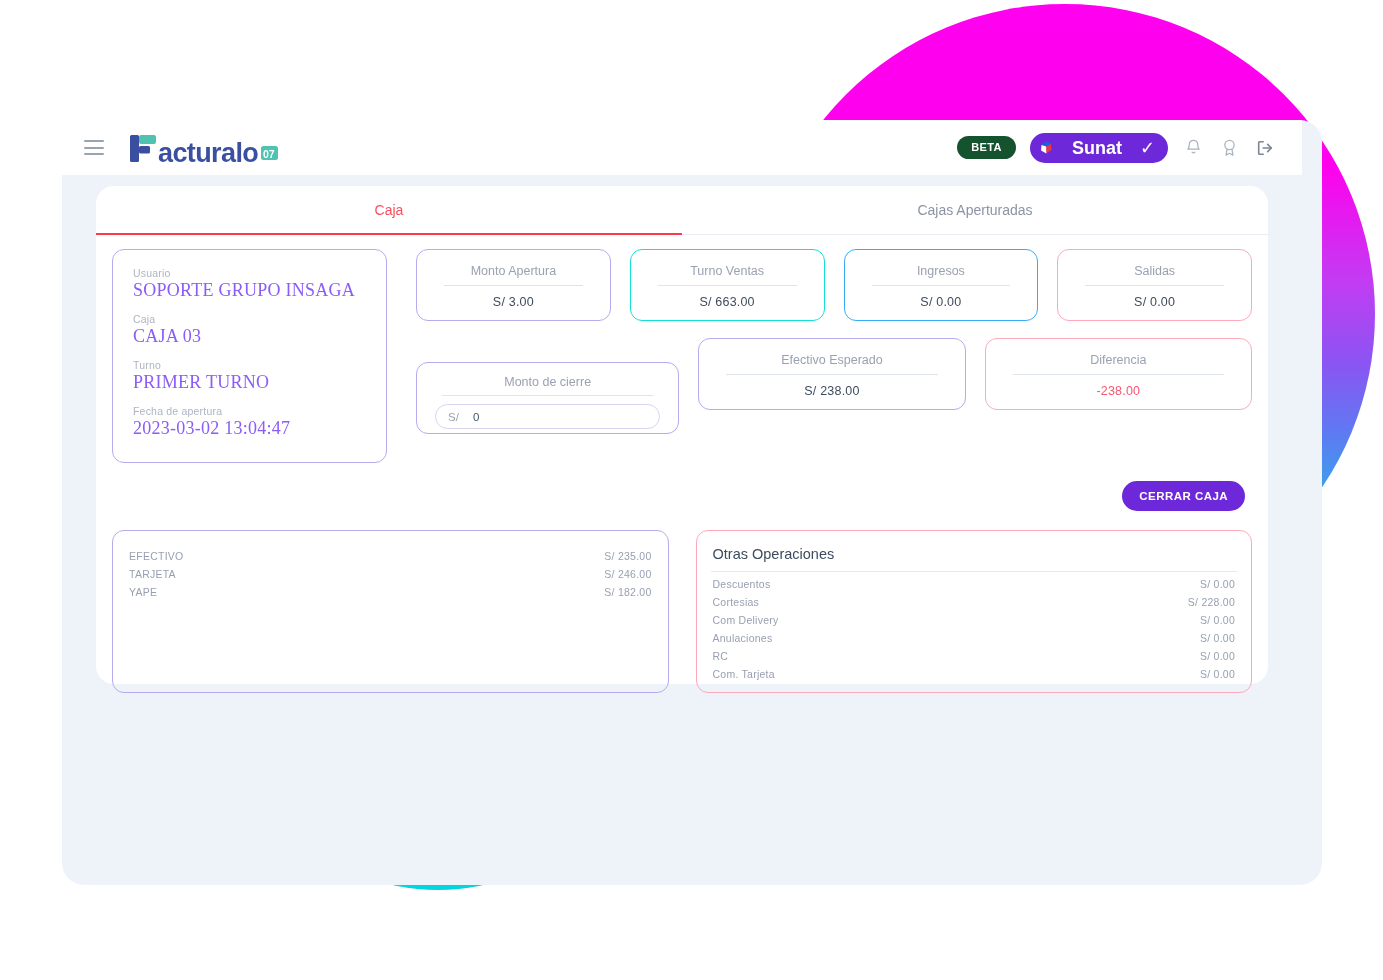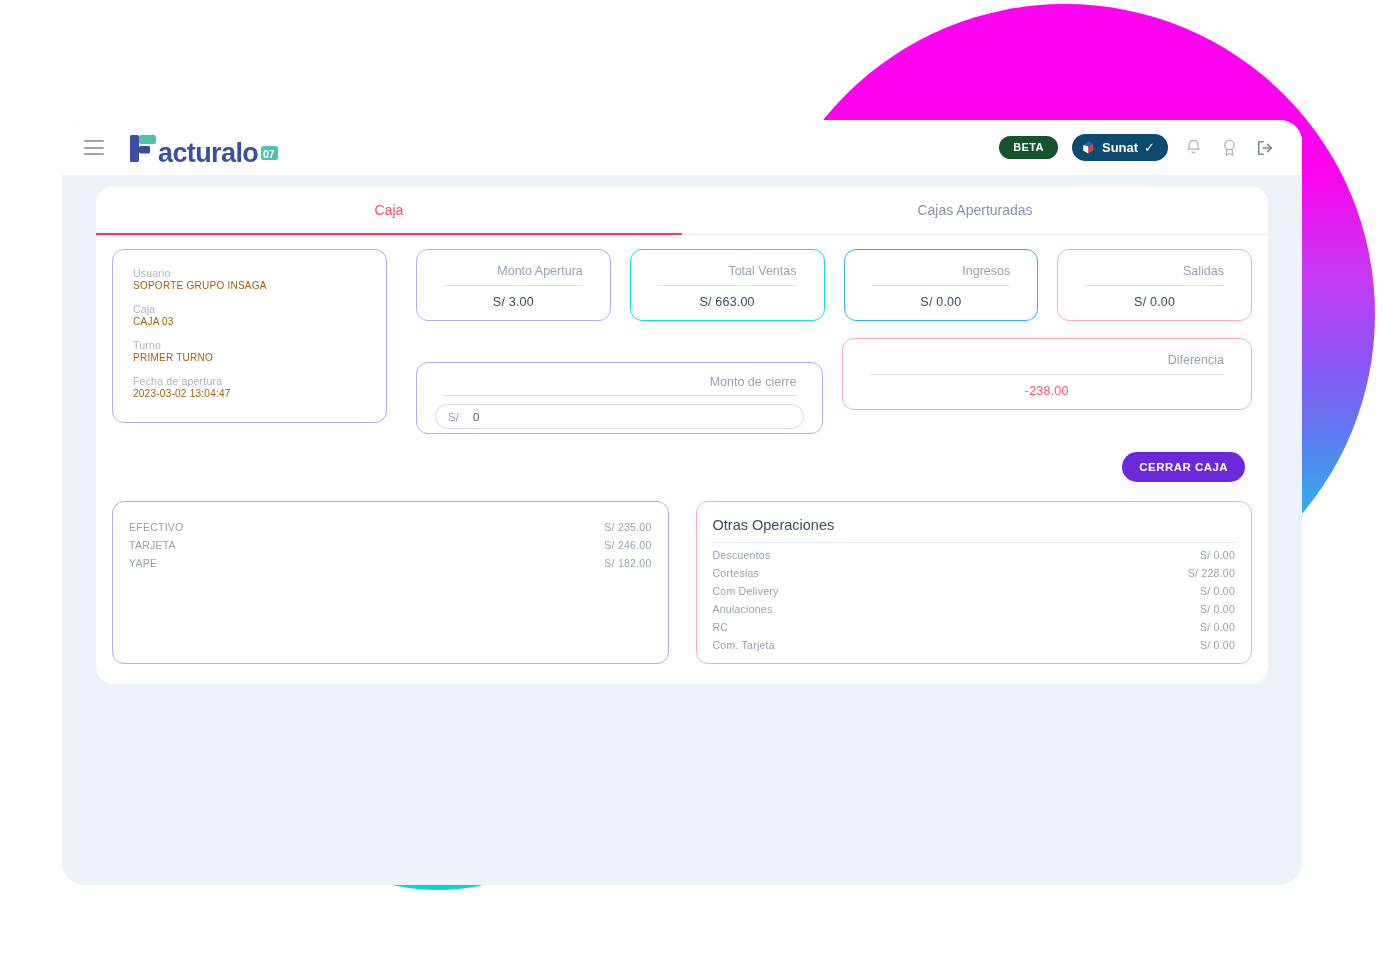--- a/index.html
+++ b/index.html
@@ -22,21 +22,21 @@
     position:absolute;left:228px;top:470px;width:420px;height:420px;border-radius:50%;
     background:#00d5e0;z-index:1;
   }
 
   
   .sheet-top{
     position:absolute;left:62px;top:22px;width:540px;height:240px;background:#ffffff;z-index:2;
   }
   .app-window{
     position:absolute;left:62px;top:120px;width:1240px;height:765px;
-    background:#eef3fa;border-radius:22px;z-index:3;overflow:hidden;
+    background:#eef3fa;border-radius:22px;z-index:3;overflow:hidden;padding-left:20px;
   }
 
   
   .topbar{
     position:absolute;left:0;top:0;width:1240px;height:55px;background:#ffffff;
     display:flex;align-items:center;z-index:4;
   }
   .burger{
     margin-left:22px;width:20px;height:15px;display:flex;flex-direction:column;
     justify-content:space-between;cursor:pointer;
@@ -47,22 +47,22 @@
   .logo svg{display:block;}
 
   .topbar-right{
     margin-left:auto;display:flex;align-items:center;gap:14px;padding-right:26px;
   }
   .badge-beta{
     background:#14532d;color:#fff;font-size:11px;font-weight:700;letter-spacing:.4px;
     padding:6px 14px;border-radius:14px;line-height:1;
   }
   .badge-sunat{
-    background:#0c4a6e;color:#fff;font-size:13px;font-weight:600;
-    padding:6px 13px 6px 9px;border-radius:16px;display:flex;align-items:center;gap:6px;line-height:1;
+    background:#6d28d9;color:#fff;font-size:18px;font-weight:600;
+    padding:6px 13px 6px 9px;border-radius:16px;display:flex;align-items:center;gap:18px;line-height:1;
   }
   .badge-sunat .sun-mark{
     width:15px;height:15px;display:inline-block;flex:0 0 auto;
   }
   .icon-btn{width:22px;height:22px;display:flex;align-items:center;justify-content:center;cursor:pointer;}
   .icon-btn svg{display:block;}
 
   
   .card{
     position:absolute;left:34px;top:66px;width:1172px;height:498px;
@@ -82,32 +82,32 @@
 
   
   .body{padding:14px 16px 0 16px;}
   .row1{display:flex;gap:29px;align-items:flex-start;}
 
   .info-card{
     width:275px;border:1.3px solid #b9a9ef;border-radius:12px;padding:17px 20px 19px 20px;
     box-sizing:border-box;
   }
   .info-label{font-size:10.5px;color:#aeb4c2;margin-bottom:1px;letter-spacing:.2px;}
-  .info-value{font-size:10px;color:#a16207;margin-bottom:12px;letter-spacing:.25px;}
+  .info-value{font-size:18px;color:#8b5cf6;margin-bottom:12px;letter-spacing:.25px;font-family:Liberation Serif, serif;}
   .info-value.last{margin-bottom:4px;}
 
   .stats{flex:1;}
   .stat-row{display:flex;gap:19px;}
   .stat-row + .stat-row{margin-top:17px;}
   .stat{
     flex:1;border-radius:12px;border:1.3px solid #b9a9ef;
     padding:14px 20px 16px 20px;box-sizing:border-box;height:72px;
   }
   .stat .s-title{
-    font-size:12.5px;color:#9aa1b1;text-align:right;padding-bottom:7px;
+    font-size:12.5px;color:#9aa1b1;text-align:center;padding-bottom:7px;
     border-bottom:1px solid #dfe3ea;margin:0 7px;
   }
   .stat .s-val{font-size:12.5px;color:#3f4b5e;text-align:center;padding-top:9px;letter-spacing:.2px;}
   .stat.teal{border-color:#12e0d6;}
   .stat.blue{border-color:#35aef5;}
   .stat.pink{border-color:#fba9bb;}
   .stat.pink2{border-color:#fba9bb;}
   .stat .s-val.neg{color:#fb5571;}
 
   .stat.input-stat{height:72px;padding:12px 18px 14px 18px;margin-top:24px;}
@@ -243,41 +243,45 @@
           </div>
 
           <div class="stats">
 
             <div class="stat-row">
               <div class="stat">
                 <div class="s-title">Monto Apertura</div>
                 <div class="s-val">S/ 3.00</div>
               </div>
               <div class="stat teal">
-                <div class="s-title">Total Ventas</div>
+                <div class="s-title">Turno Ventas</div>
                 <div class="s-val">S/ 663.00</div>
               </div>
               <div class="stat blue">
                 <div class="s-title">Ingresos</div>
                 <div class="s-val">S/ 0.00</div>
               </div>
               <div class="stat pink">
                 <div class="s-title">Salidas</div>
                 <div class="s-val">S/ 0.00</div>
               </div>
             </div>
 
             <div class="stat-row">
               <div class="stat input-stat">
                 <div class="s-title">Monto de cierre</div>
                 <div class="money-input">
                   <span class="cur">S/</span>
                   <input type="text" value="0" style="">
                 </div>
               </div>
+              <div class="stat">
+                <div class="s-title">Efectivo Esperado</div>
+                <div class="s-val">S/ 238.00</div>
+              </div>
               <div class="stat pink2">
                 <div class="s-title">Diferencia</div>
                 <div class="s-val neg">-238.00</div>
               </div>
             </div>
 
           </div>
         </div>
 
         <div class="cerrar-wrap">

